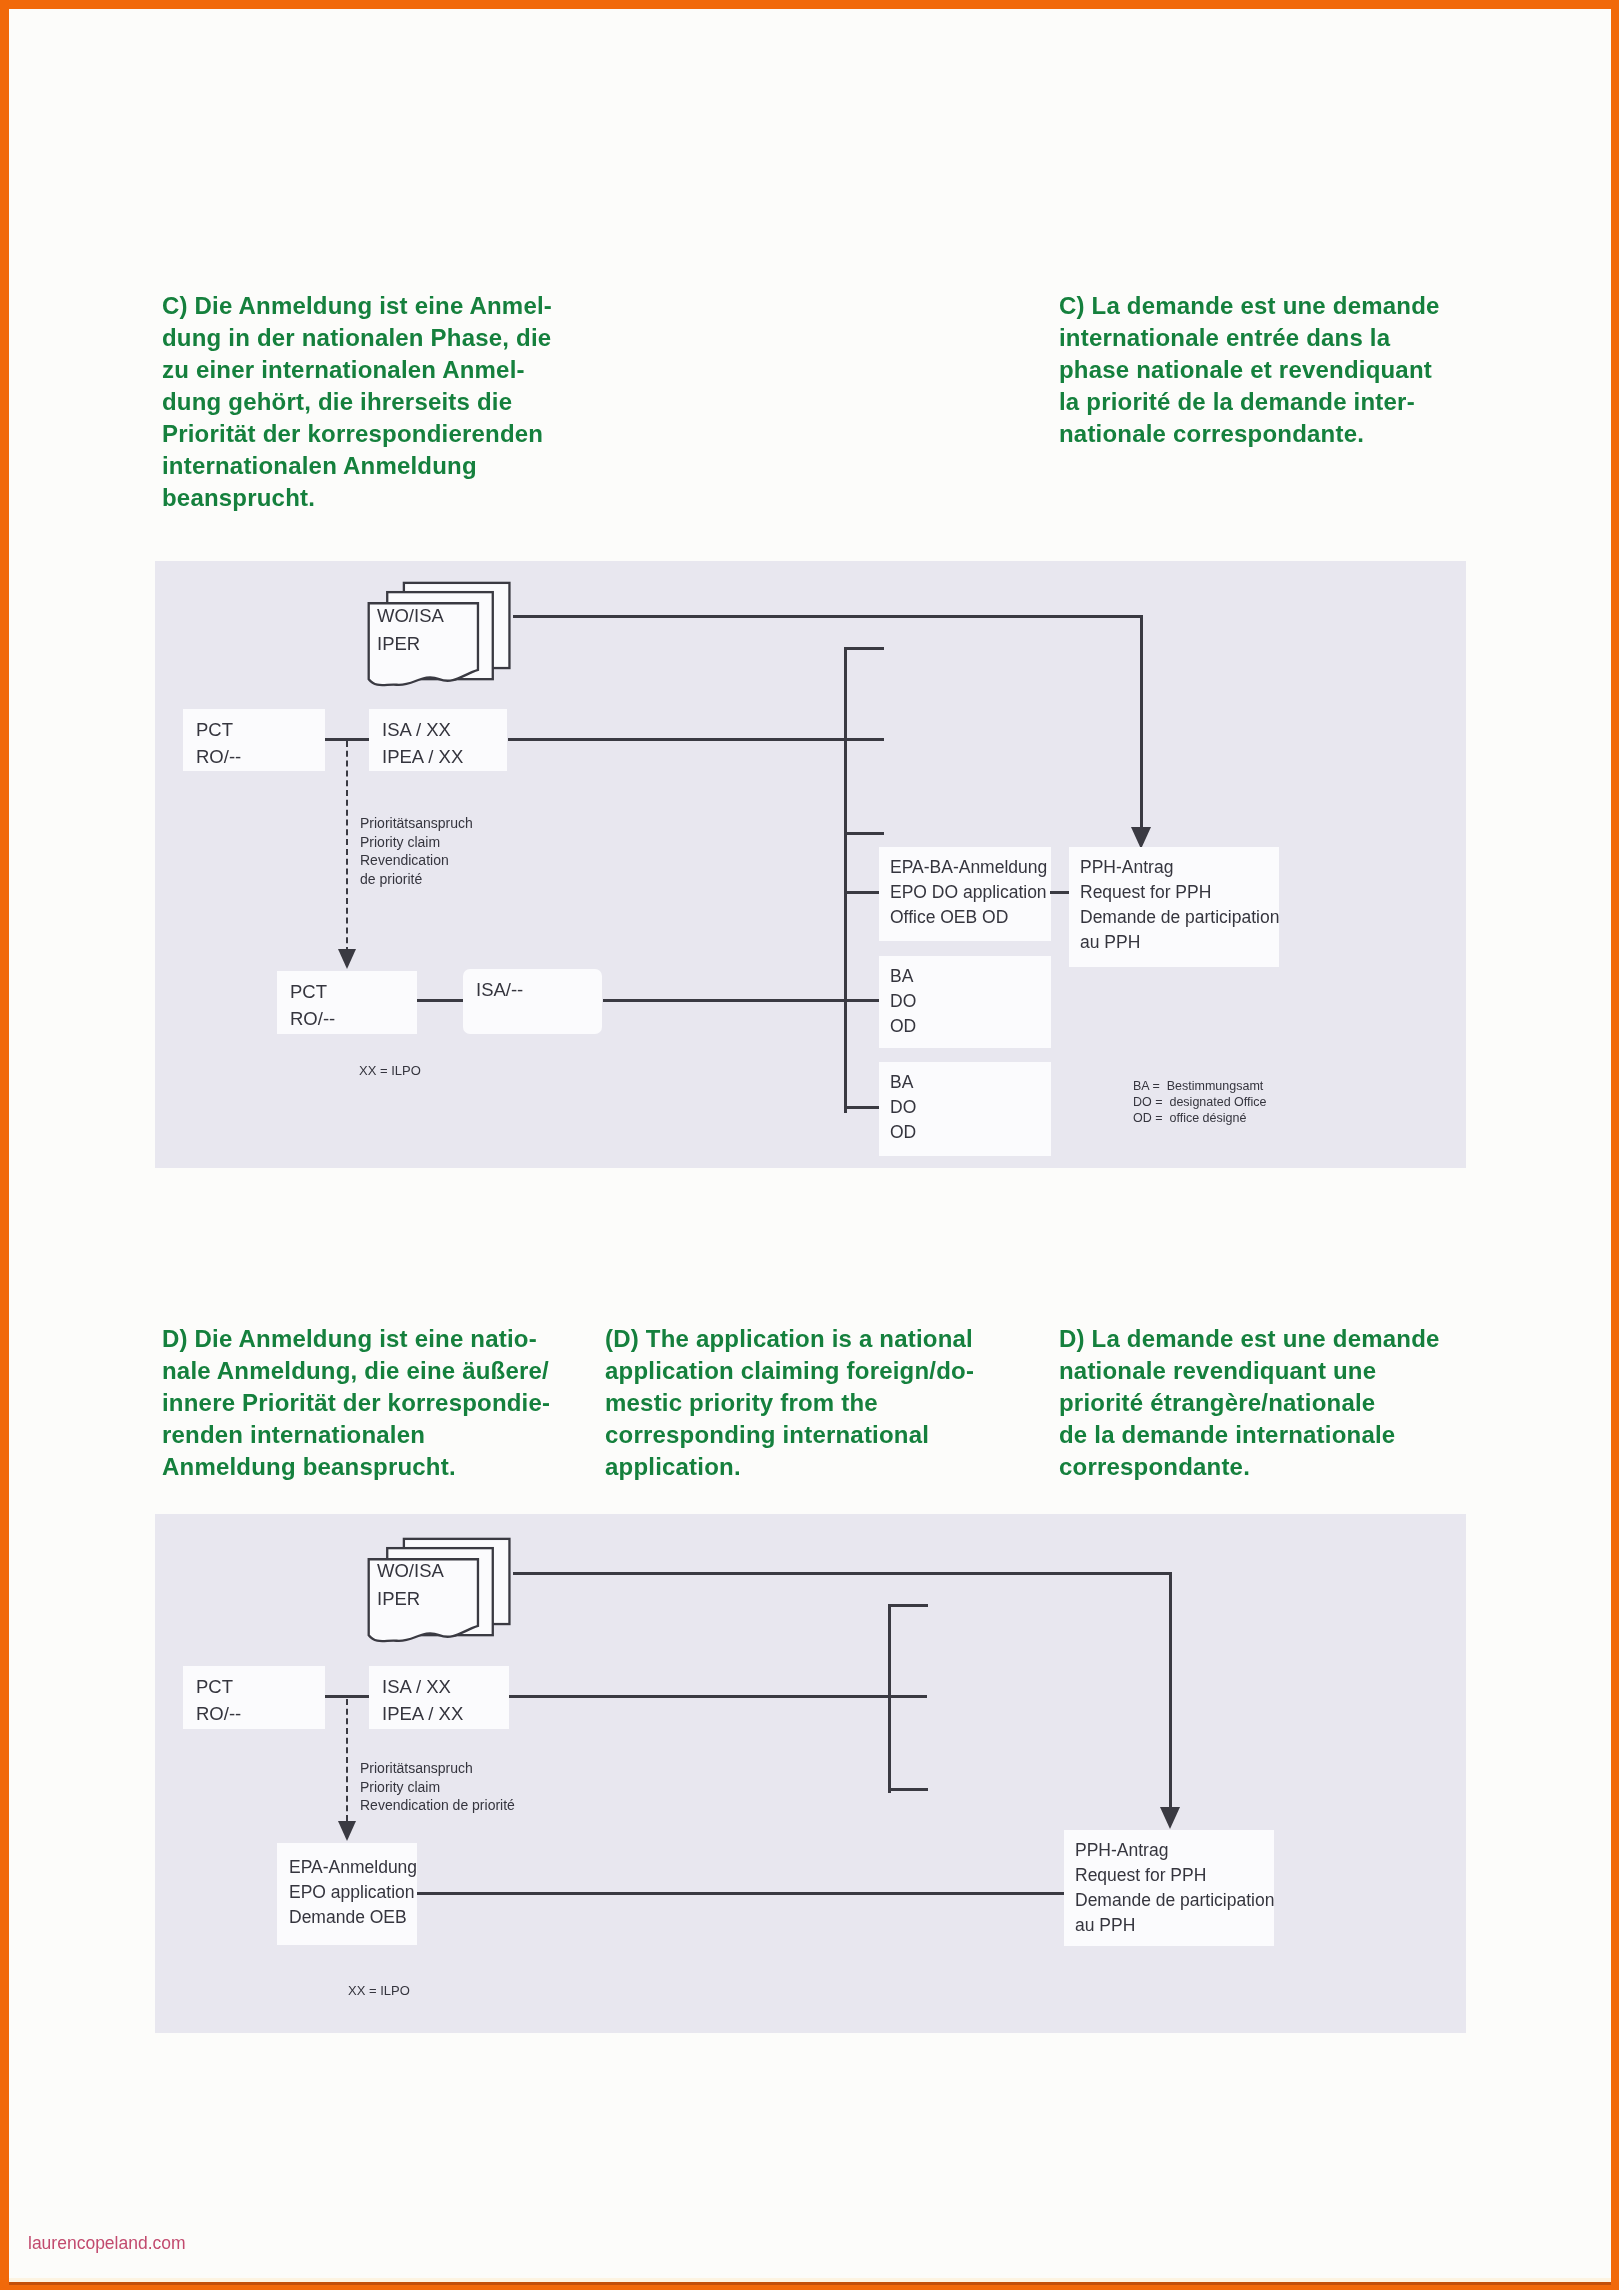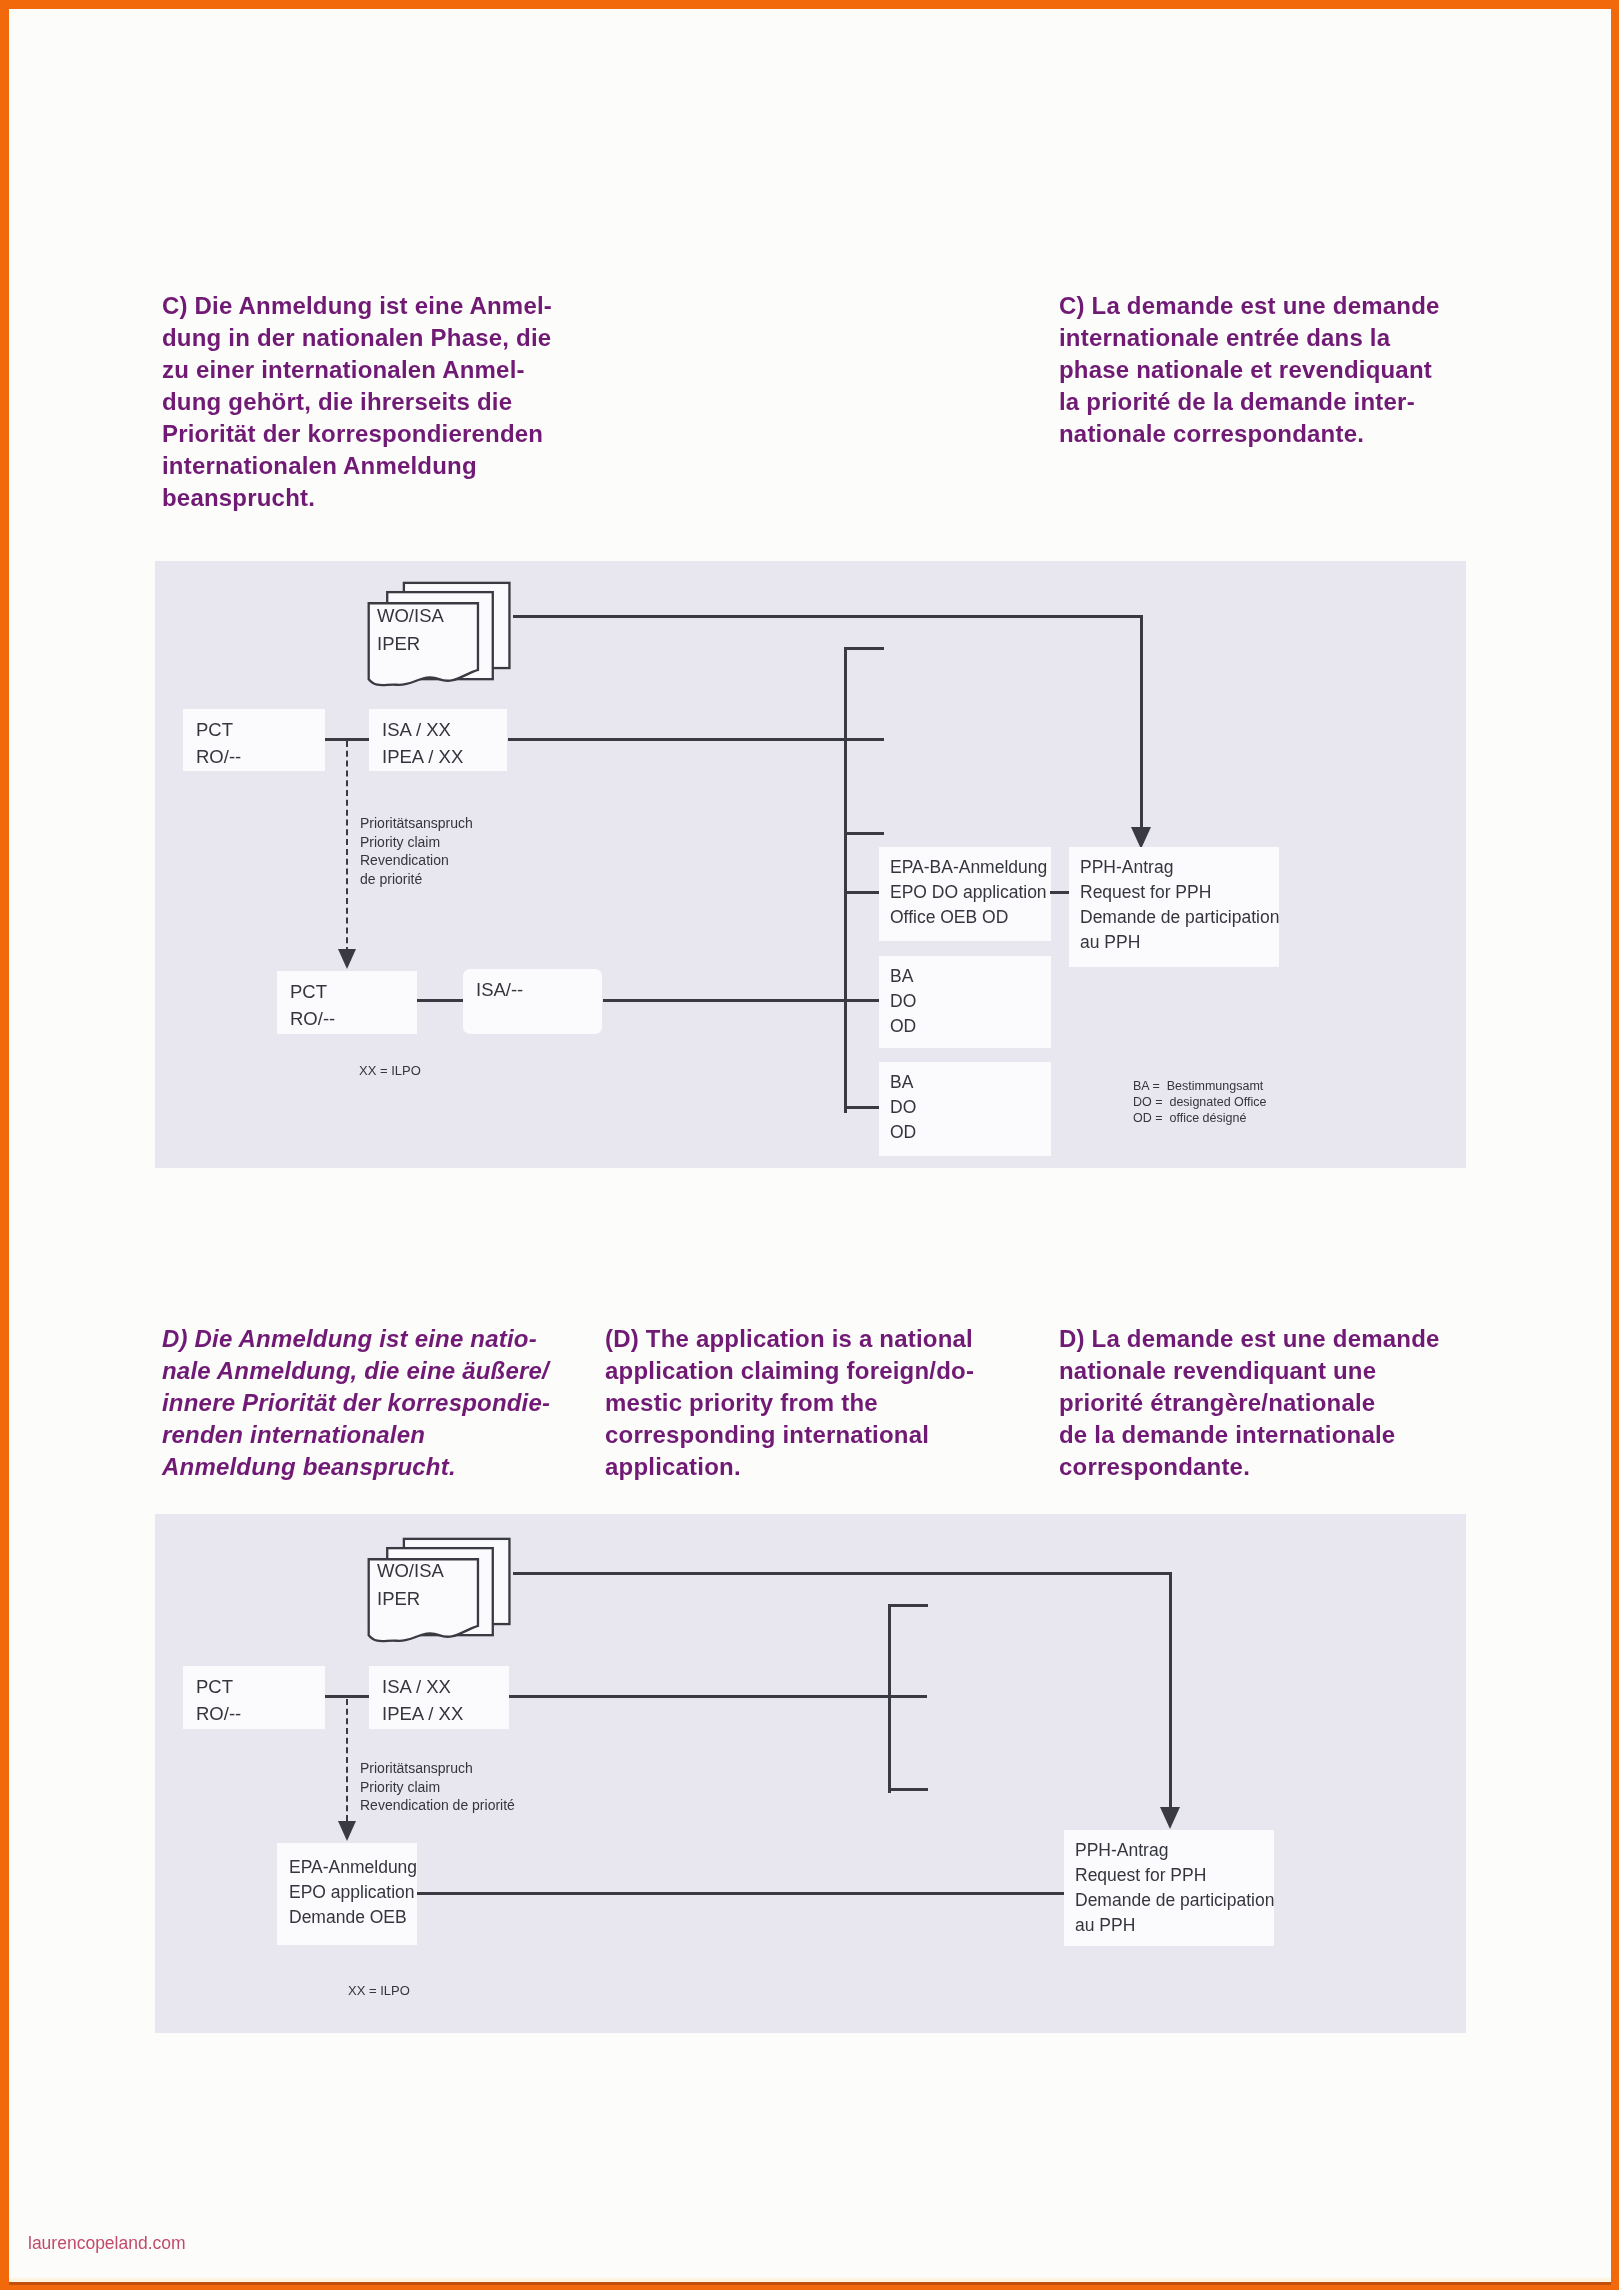--- a/index.html
+++ b/index.html
@@ -8,21 +8,21 @@
     background:#fcfcfa;overflow:hidden;
     font-family:"Liberation Sans","DejaVu Sans",sans-serif;
     color:#35353e;
   }
   .frame{position:absolute;inset:0;border:9.2px solid #f1690a;pointer-events:none;z-index:50;}
   .accent-cream{position:absolute;left:9.2px;right:9.2px;bottom:9.2px;height:3.7px;background:#fdf4e2;z-index:51;}
   .accent-dark{position:absolute;left:9.2px;right:9.2px;bottom:6.5px;height:2.8px;background:#c3500a;z-index:52;}
   .abs{position:absolute;}
   .col{
     position:absolute;font-weight:bold;font-size:24px;line-height:32px;
-    white-space:pre;color:#701a75;letter-spacing:0.2px;
+    white-space:pre;color:#15803d;letter-spacing:0.2px;
   }
   .panel{position:absolute;background:#e8e7ef;}
   .box{
     position:absolute;background:#fbfbfd;white-space:pre;
     font-size:17.5px;line-height:25px;box-sizing:border-box;padding:8.3px 0 0 12px;
   }
   .box.lg{font-size:18.5px;line-height:27px;padding:7.4px 0 0 13px;}
   .hline,.vline{position:absolute;background:#3a3a42;}
   .dashv{position:absolute;width:0;border-left:2.8px dashed #3a3a42;}
   .arrow-down{
@@ -115,21 +115,21 @@
 OD</div>
     <div class="box" style="left:724px;top:501px;width:172px;height:94px;padding-left:11px;">BA
 DO
 OD</div>
 
     <div class="note legend" style="left:978px;top:506px;">BA =  Bestimmungsamt
 DO =  designated Office
 OD =  office désigné</div>
   </div>
 
-  <div class="col" style="left:162px;top:1323px;font-style:italic;">D) Die Anmeldung ist eine natio-
+  <div class="col" style="left:162px;top:1323px;">D) Die Anmeldung ist eine natio-
 nale Anmeldung, die eine äußere/
 innere Priorität der korrespondie-
 renden internationalen
 Anmeldung beansprucht.</div>
   <div class="col" style="left:605px;top:1323px;">(D) The application is a national
 application claiming foreign/do-
 mestic priority from the
 corresponding international
 application.</div>
   <div class="col" style="left:1059px;top:1323px;">D) La demande est une demande

